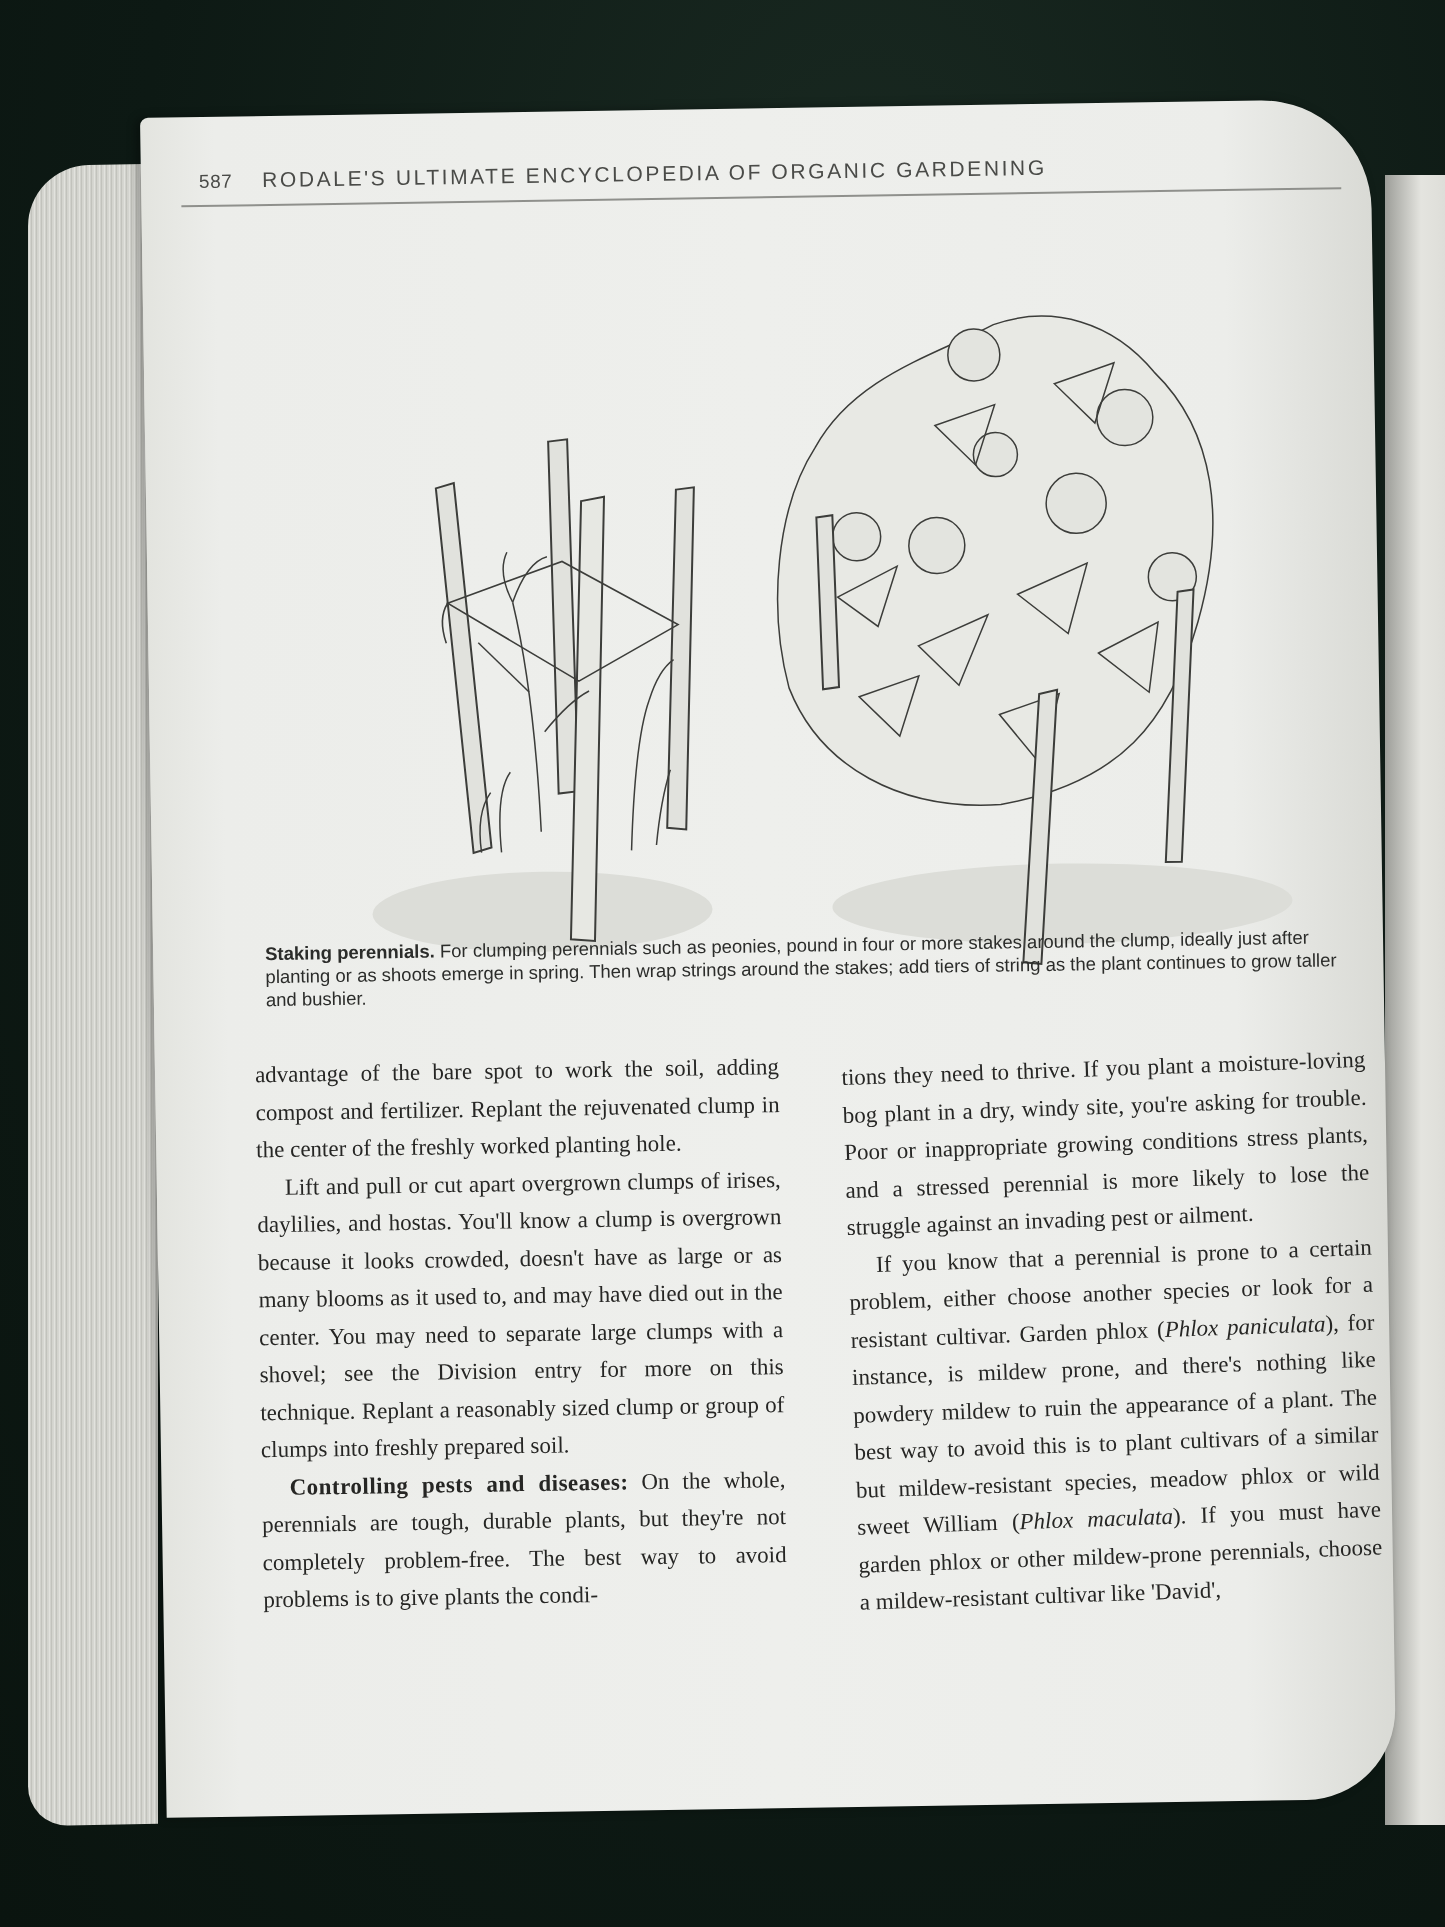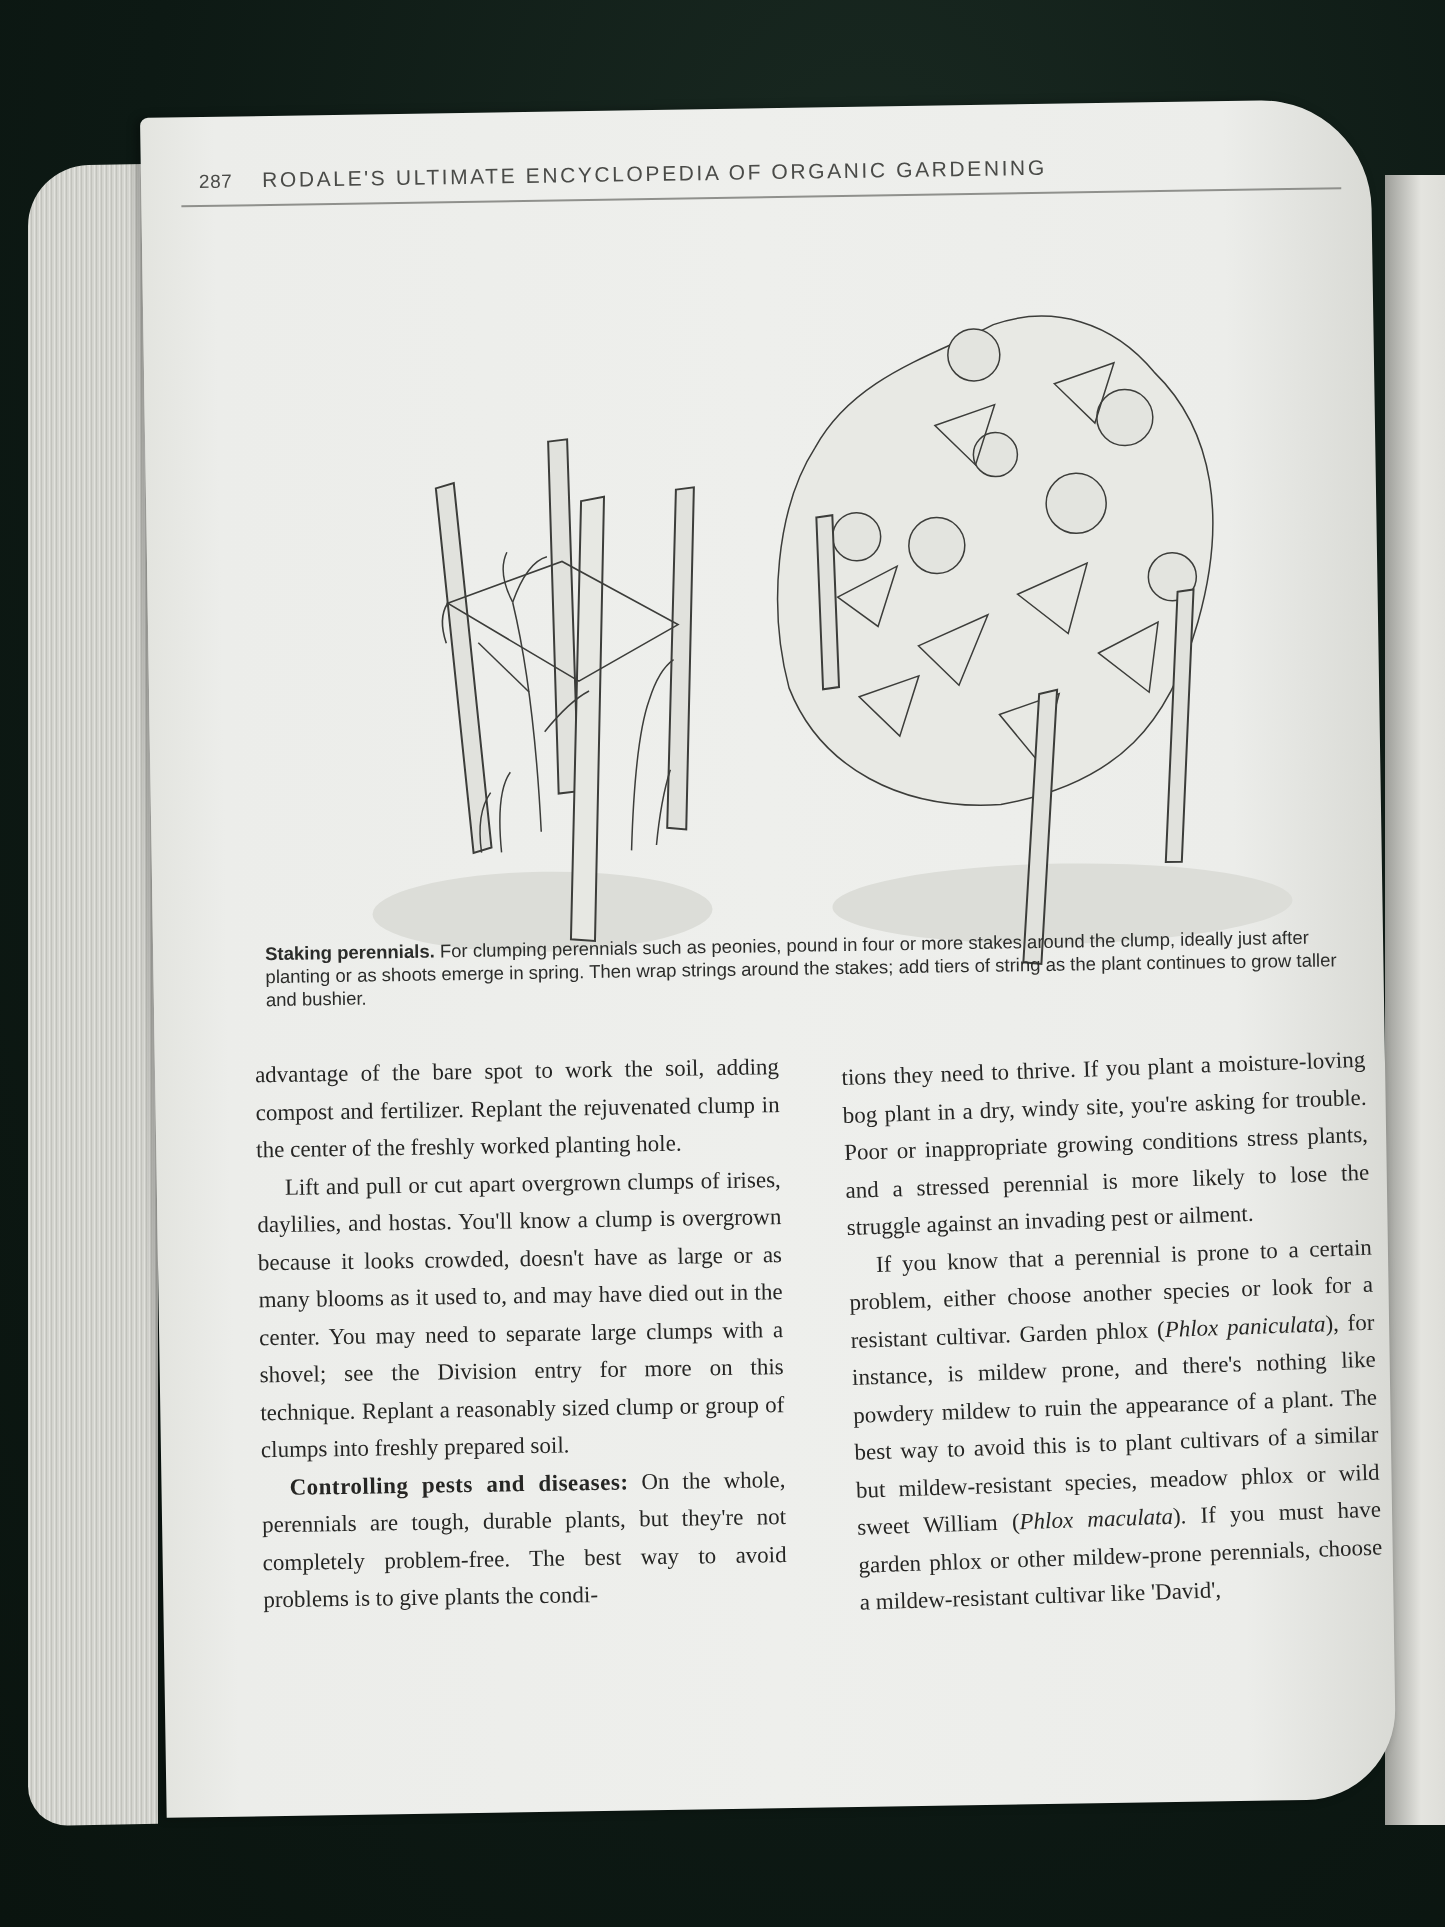--- a/index.html
+++ b/index.html
@@ -67,21 +67,21 @@
 </style>
 </head>
 <body>
 
 <div class="backdrop"></div>
 <div class="page-stack"></div>
 <div class="next-page"></div>
 
 <div class="page">
   <div class="running-head">
-    <span class="page-number">287</span>
+    <span class="page-number">587</span>
     <span class="book-title">RODALE'S ULTIMATE ENCYCLOPEDIA OF ORGANIC GARDENING</span>
   </div>
   <div class="head-rule"></div>
 
   <div class="figure">
     <svg viewBox="0 0 1020 760" xmlns="http://www.w3.org/2000/svg" fill="none" stroke="#3c3d3a" stroke-width="2">
 
       <g>
         <ellipse cx="240" cy="640" rx="170" ry="40" fill="#dcddd8" stroke="none"></ellipse>
         <path d="M140 215 L158 210 L190 575 L172 580 Z" fill="#e1e2dd"></path>

